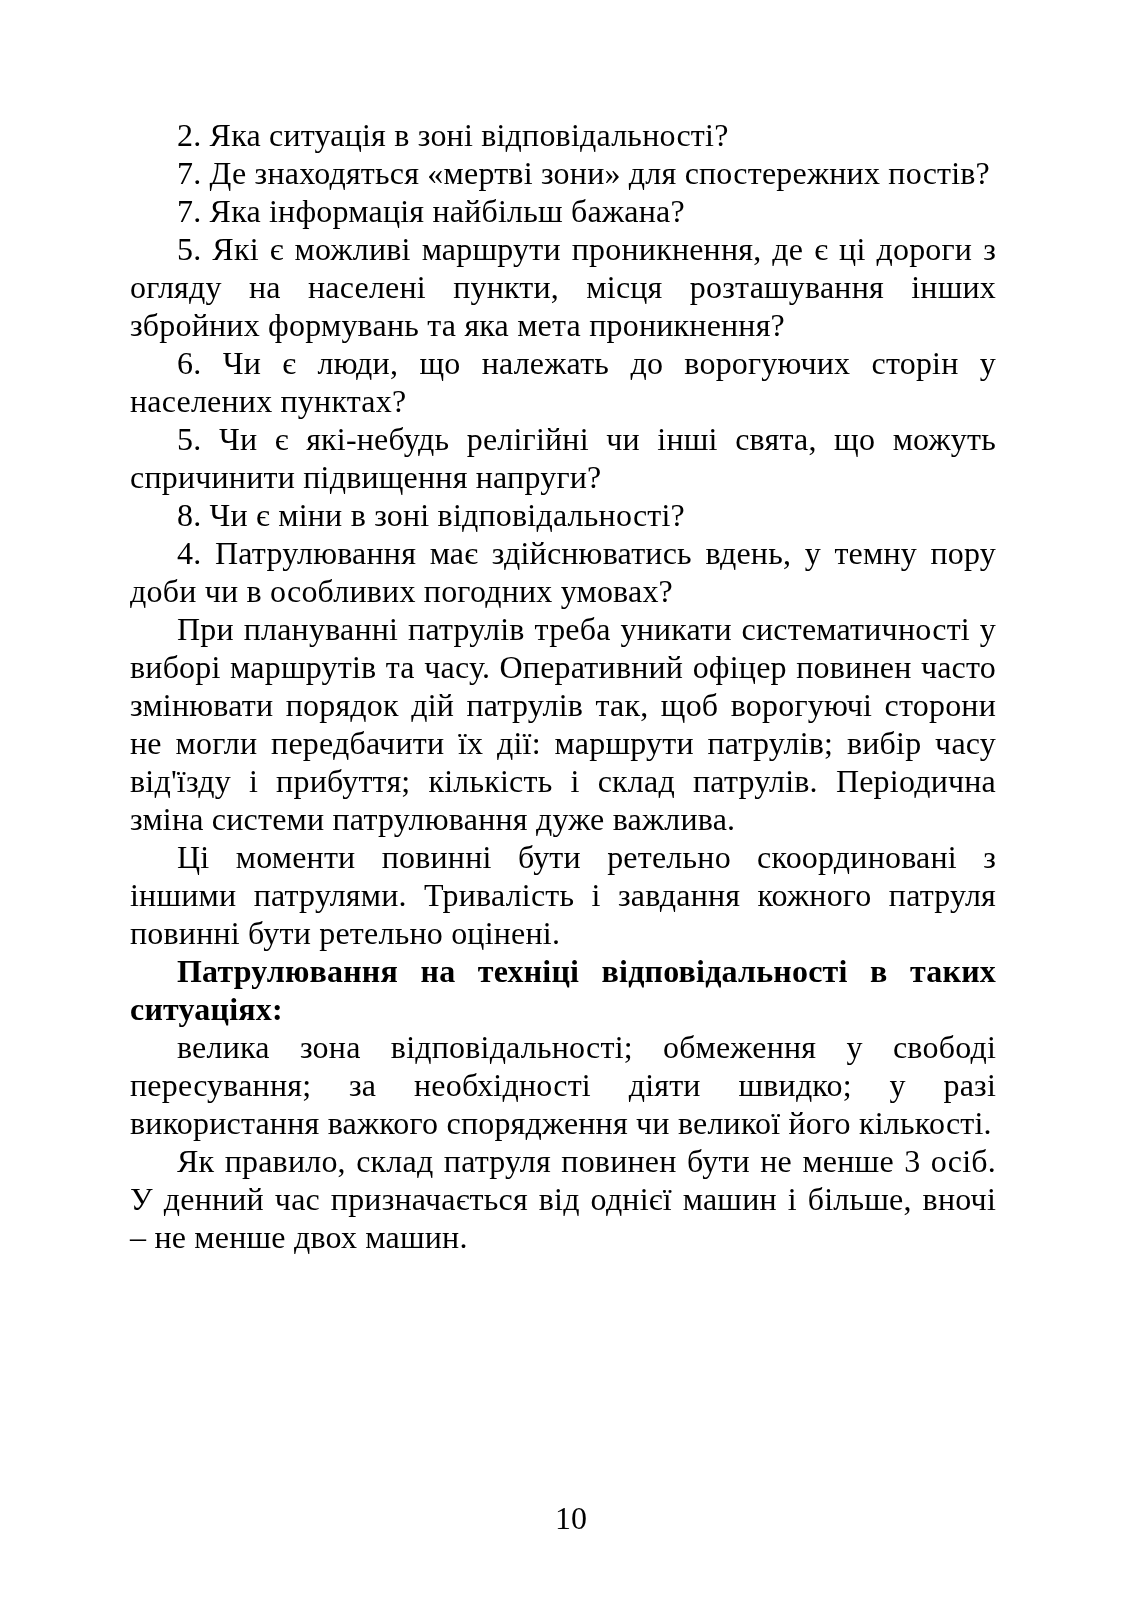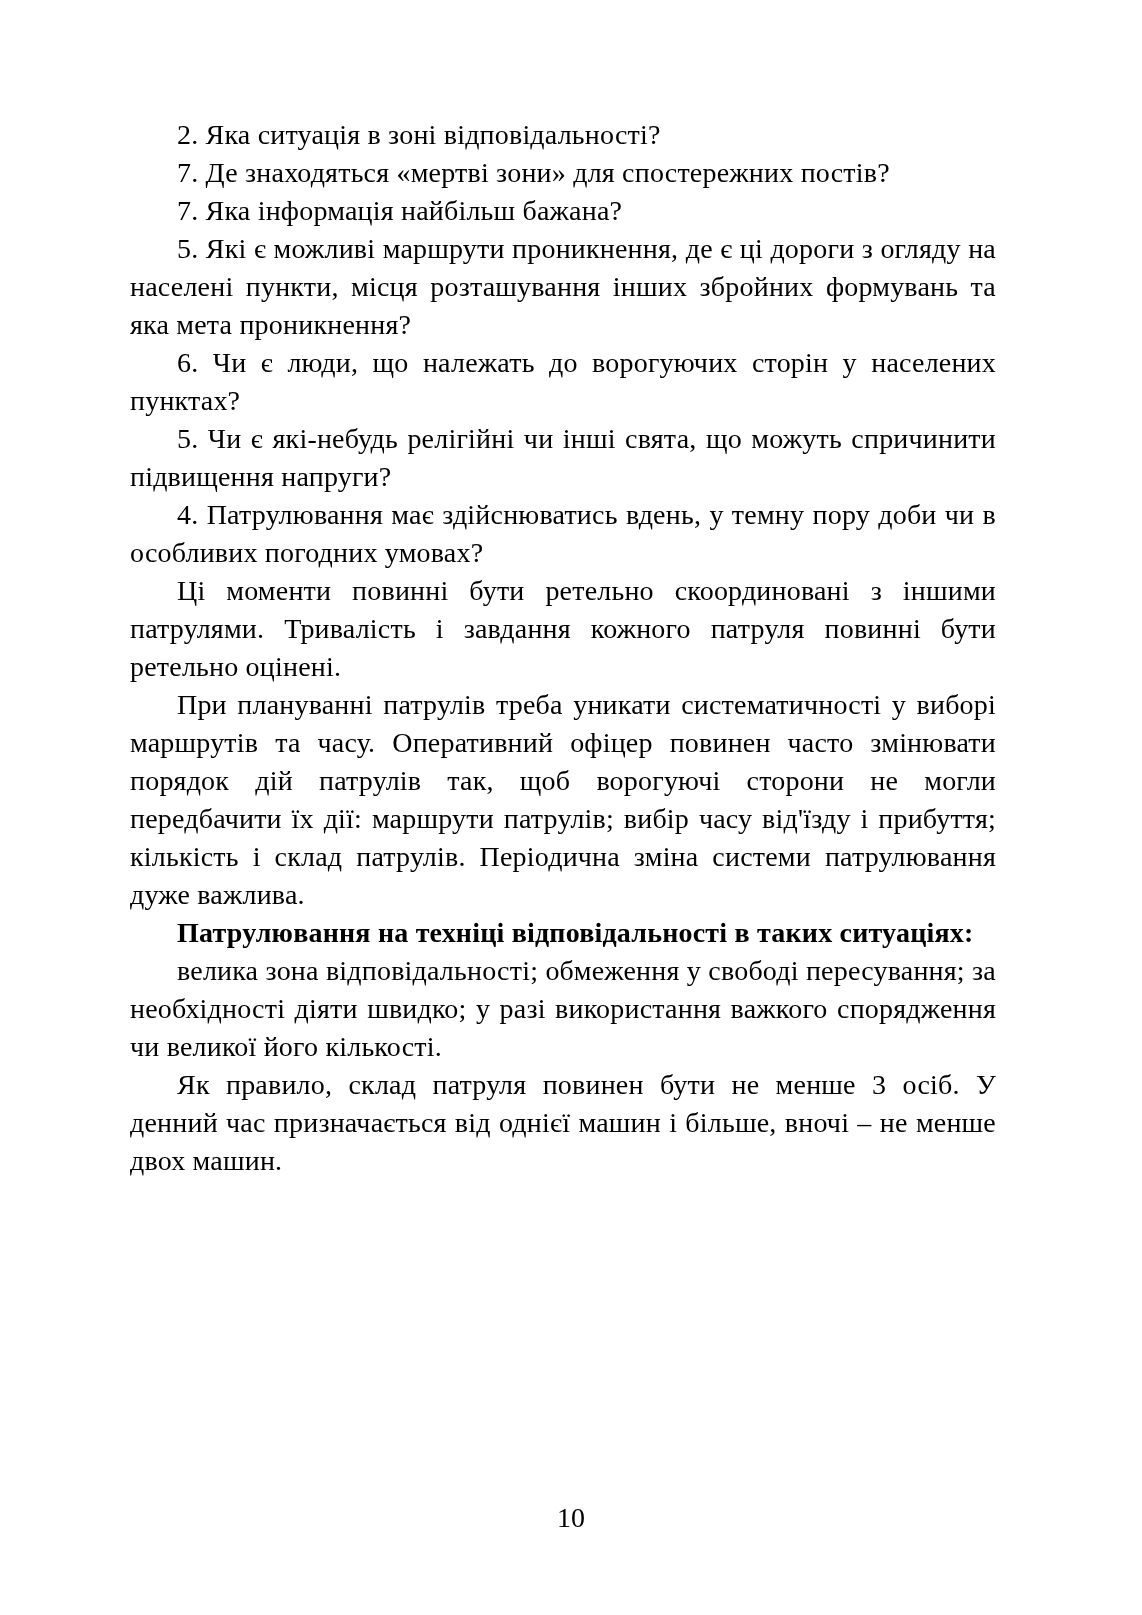--- a/index.html
+++ b/index.html
@@ -18,51 +18,52 @@
   }
   .content {
     position: absolute;
     top: 116px;
     left: 130px;
     width: 866px;
   }
   .content p {
     margin: 0;
     padding: 0;
-    font-size: 28px;
+    font-size: 32px;
     line-height: 38px;
     text-align: justify;
     text-indent: 47px;
     letter-spacing: 0.2px;
   }
   .content p span.bold {
     font-weight: bold;
   }
   .page-number {
     position: absolute;
     left: 0;
     right: 0;
     bottom: 82px;
     text-align: center;
-    font-size: 28px;
+    font-size: 32px;
     line-height: 30px;
   }
 </style>
 </head>
 <body>
 
 <div class="page">
   <div class="content" id="content">
       <p><span>2. Яка ситуація в зоні відповідальності?</span></p>
       <p><span>7. Де знаходяться «мертві зони» для спостережних постів?</span></p>
       <p><span>7. Яка інформація найбільш бажана?</span></p>
       <p><span>5. Які є можливі маршрути проникнення, де є ці дороги з огляду на населені пункти, місця розташування інших збройних формувань та яка мета проникнення?</span></p>
       <p><span>6. Чи є люди, що належать до ворогуючих сторін у населених пунктах?</span></p>
       <p><span>5. Чи є які-небудь релігійні чи інші свята, що можуть спричинити підвищення напруги?</span></p>
+      <p><span>8. Чи є міни в зоні відповідальності?</span></p>
       <p><span>4. Патрулювання має здійснюватись вдень, у темну пору доби чи в особливих погодних умовах?</span></p>
+      <p><span>При плануванні патрулів треба уникати систематичності у виборі маршрутів та часу. Оперативний офіцер повинен часто змінювати порядок дій патрулів так, щоб ворогуючі сторони не могли передбачити їх дії: маршрути патрулів; вибір часу від'їзду і прибуття; кількість і склад патрулів. Періодична зміна системи патрулювання дуже важлива.</span></p>
       <p><span>Ці моменти повинні бути ретельно скоординовані з іншими патрулями. Тривалість і завдання кожного патруля повинні бути ретельно оцінені.</span></p>
-      <p><span>При плануванні патрулів треба уникати систематичності у виборі маршрутів та часу. Оперативний офіцер повинен часто змінювати порядок дій патрулів так, щоб ворогуючі сторони не могли передбачити їх дії: маршрути патрулів; вибір часу від'їзду і прибуття; кількість і склад патрулів. Періодична зміна системи патрулювання дуже важлива.</span></p>
       <p><span class="bold">Патрулювання на техніці відповідальності в таких ситуаціях:</span></p>
       <p><span>велика зона відповідальності; обмеження у свободі пересування; за необхідності діяти швидко; у разі використання важкого спорядження чи великої його кількості.</span></p>
       <p><span>Як правило, склад патруля повинен бути не менше 3 осіб. У денний час призначається від однієї машин і більше, вночі – не менше двох машин.</span></p>
     </div>
   <div class="page-number">10</div>
 </div>
 
 </body></html>

